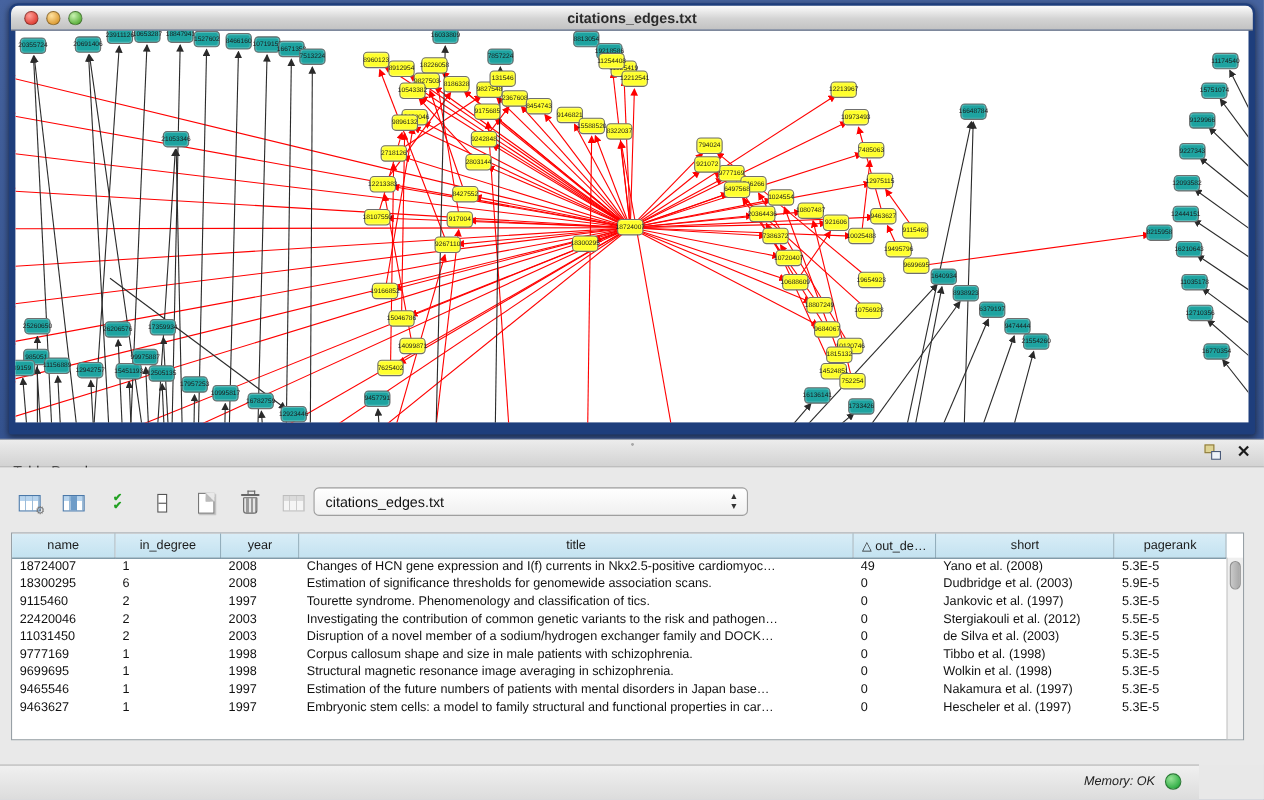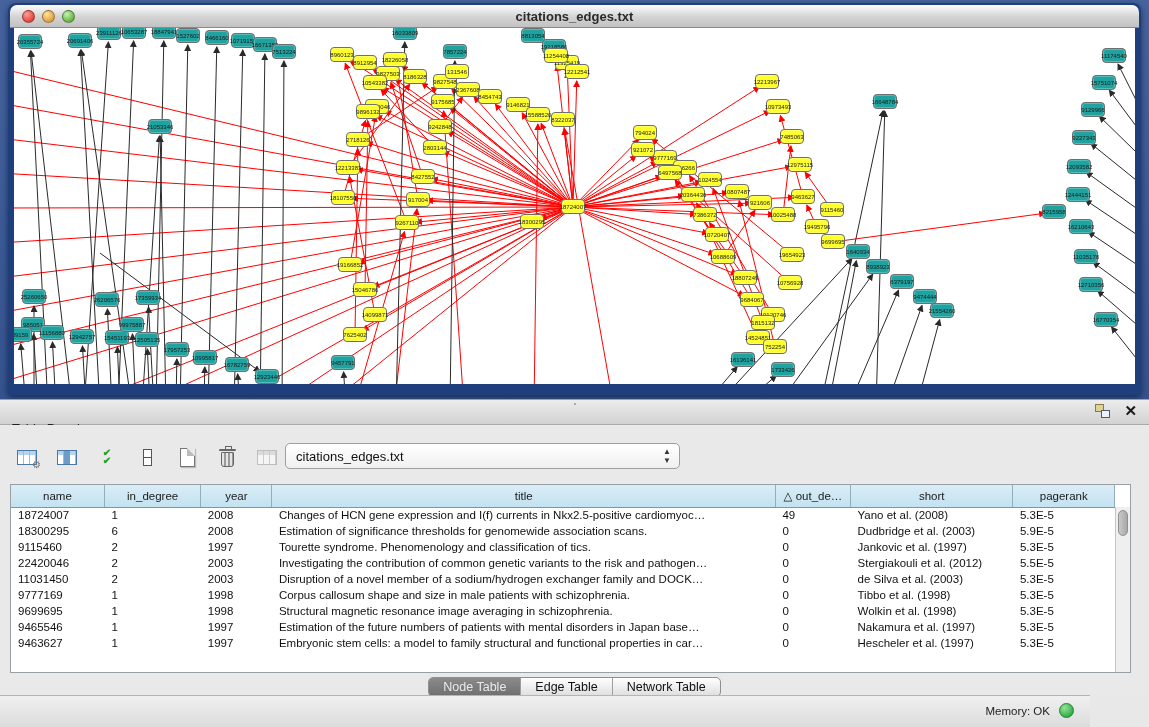--- a/index.html
+++ b/index.html
@@ -103,21 +103,21 @@
   .tabsbar { position:absolute; left:0; right:0; top:252px; display:flex; justify-content:center; }
   .seg { display:flex; border:1px solid #8e8e8e; border-radius:5px; overflow:hidden;
     height:20px; background:linear-gradient(#fff,#dedede); }
   .seg .tab { padding:0 14px; font-size:12.5px; color:#111; display:flex; align-items:center;
     border-right:1px solid #9e9e9e; }
   .seg .tab:last-child { border-right:none; }
   .seg .tab.sel { background:linear-gradient(#8a8a8a,#6f6f6f); color:#e9e9e9; }
 
   
   .statusbar { position:absolute; left:0; top:695px; width:1090px; height:32px;
-    background:linear-gradient(#f0f0f0,#dcdcdc); border-top:1px solid #b5b5b5; }
+    background:linear-gradient(#f0f0f0,#dcdcdc); border-top:1px solid #b5b5b5;font-style:italic; }
   .mem { position:absolute; right:40px; top:9px; font-size:11.5px; color:#222; }
   .memdot { position:absolute; right:16px; top:7px; width:15px; height:15px; border-radius:50%;
     border:1px solid #2a7a35; background:radial-gradient(circle at 35% 30%, #97e297, #2fae45 75%); }
 </style>
 </head>
 <body>
 
 <div class="desktop">
   <div class="netwin">
     <div class="titlebar">
@@ -559,25 +559,18 @@
             <td>Hescheler et al. (1997)</td>
             <td>5.3E-5</td>
           </tr>
         </tbody>
     </table>
     <div class="vscroll">
       <div class="thumb"></div>
     </div>
   </div>
 
-  <div class="tabsbar">
-    <div class="seg">
-      <span class="tab sel">Node Table</span>
-      <span class="tab">Edge Table</span>
-      <span class="tab">Network Table</span>
-    </div>
-  </div>
 </div>
 
 <div class="statusbar">
   <span class="mem">Memory: OK</span>
   <span class="memdot"></span>
 </div>
 
 </body></html>

